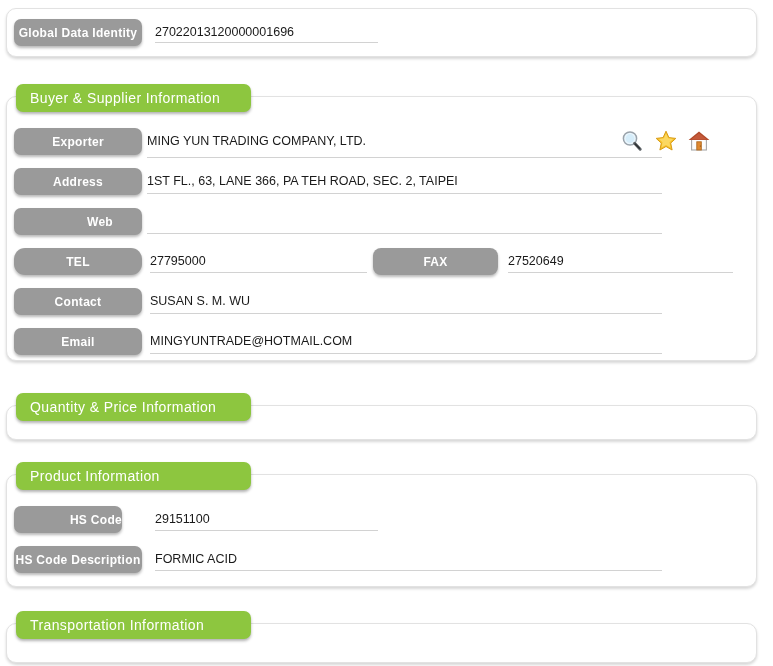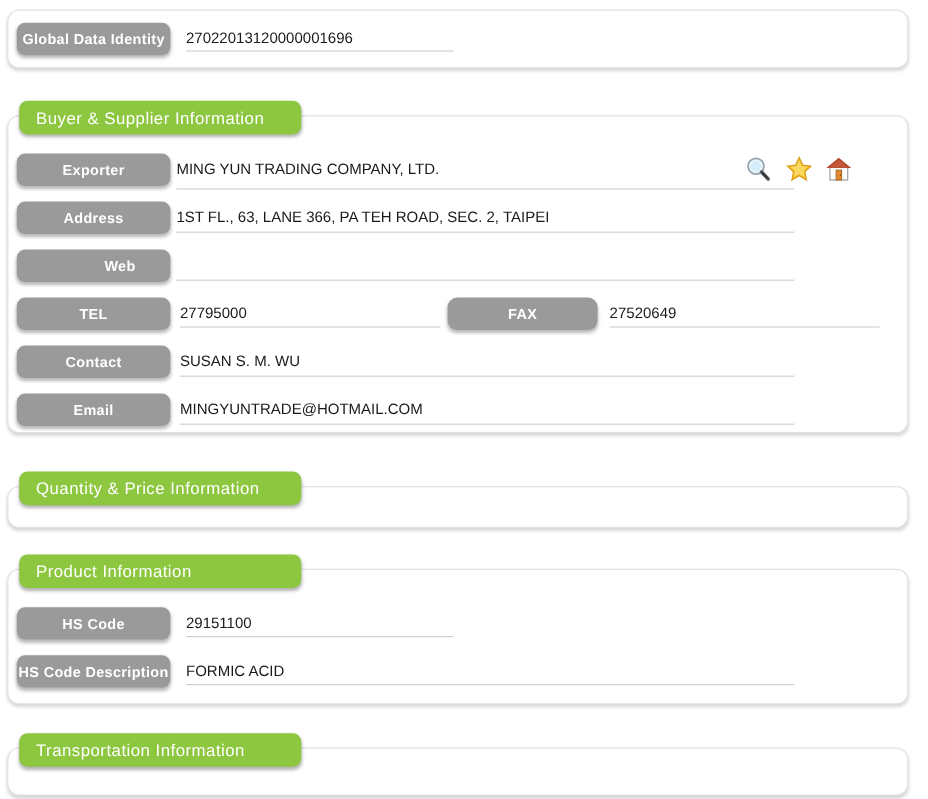--- a/index.html
+++ b/index.html
@@ -144,21 +144,21 @@
 </div>
 <div class="value" style="left:147px; top:174px;">1ST FL., 63, LANE 366, PA TEH ROAD, SEC. 2, TAIPEI</div>
 <div class="uline" style="left:147px; top:193px; width:515px;"></div>
 
 <div class="pill" style="left:14px; top:208px; width:128px;padding-left:44px;">
   <span>Web</span>
 </div>
 <div class="value" style="left:147px; top:214px;"></div>
 <div class="uline" style="left:147px; top:233px; width:515px;"></div>
 
-<div class="pill" style="left:14px; top:248px; width:128px;">
+<div class="pill" style="left:14px; top:248px; width:128px;border-radius:11px;">
   <span>TEL</span>
 </div>
 <div class="value" style="left:150px; top:254px;">27795000</div>
 <div class="uline" style="left:150px; top:272px; width:217px;"></div>
 
 <div class="pill" style="left:373px; top:248px; width:125px;border-radius:8px;">
   <span>FAX</span>
 </div>
 <div class="value" style="left:508px; top:254px;">27520649</div>
 <div class="uline" style="left:508px; top:272px; width:225px;"></div>
@@ -180,21 +180,21 @@
 <div class="sect-head" style="top:393px; width:235px;">
   <span>Quantity &amp; Price Information</span>
 </div>
 
 <div class="panel" style="top:474px; height:113px;"></div>
 
 <div class="sect-head" style="top:462px; width:235px;">
   <span>Product Information</span>
 </div>
 
-<div class="pill" style="left:14px; top:506px; width:128px;">
+<div class="pill" style="left:14px; top:506px; width:108px;justify-content:flex-end;">
   <span>HS Code</span>
 </div>
 <div class="value" style="left:155px; top:512px;">29151100</div>
 <div class="uline" style="left:155px; top:530px; width:223px;"></div>
 
 <div class="pill" style="left:14px; top:546px; width:128px;">
   <span>HS Code Description</span>
 </div>
 <div class="value" style="left:155px; top:552px;">FORMIC ACID</div>
 <div class="uline" style="left:155px; top:570px; width:507px;"></div>

